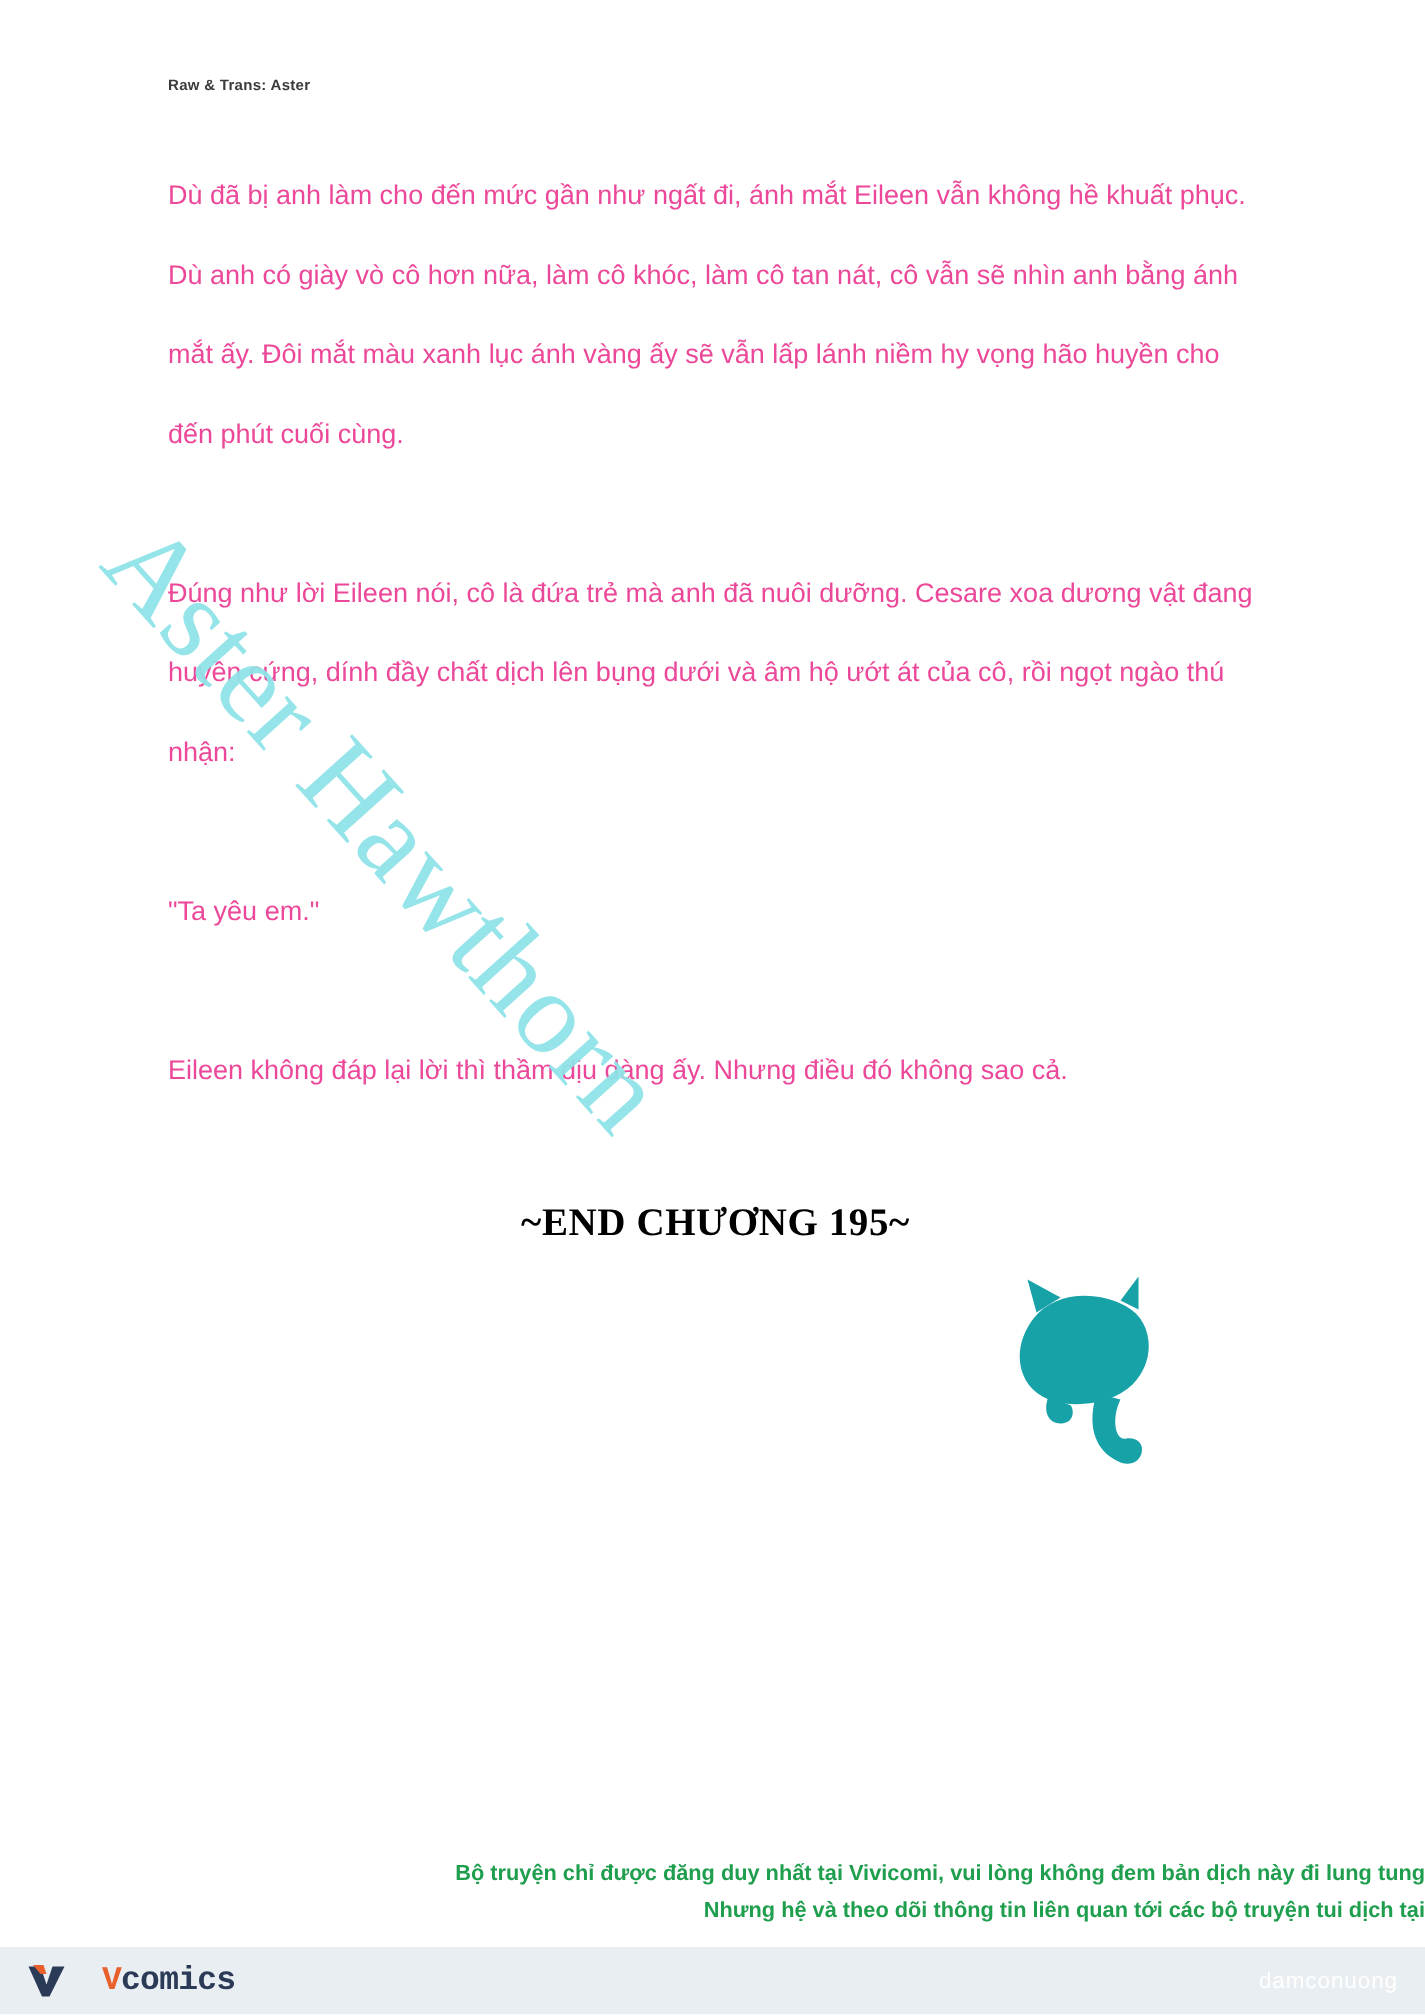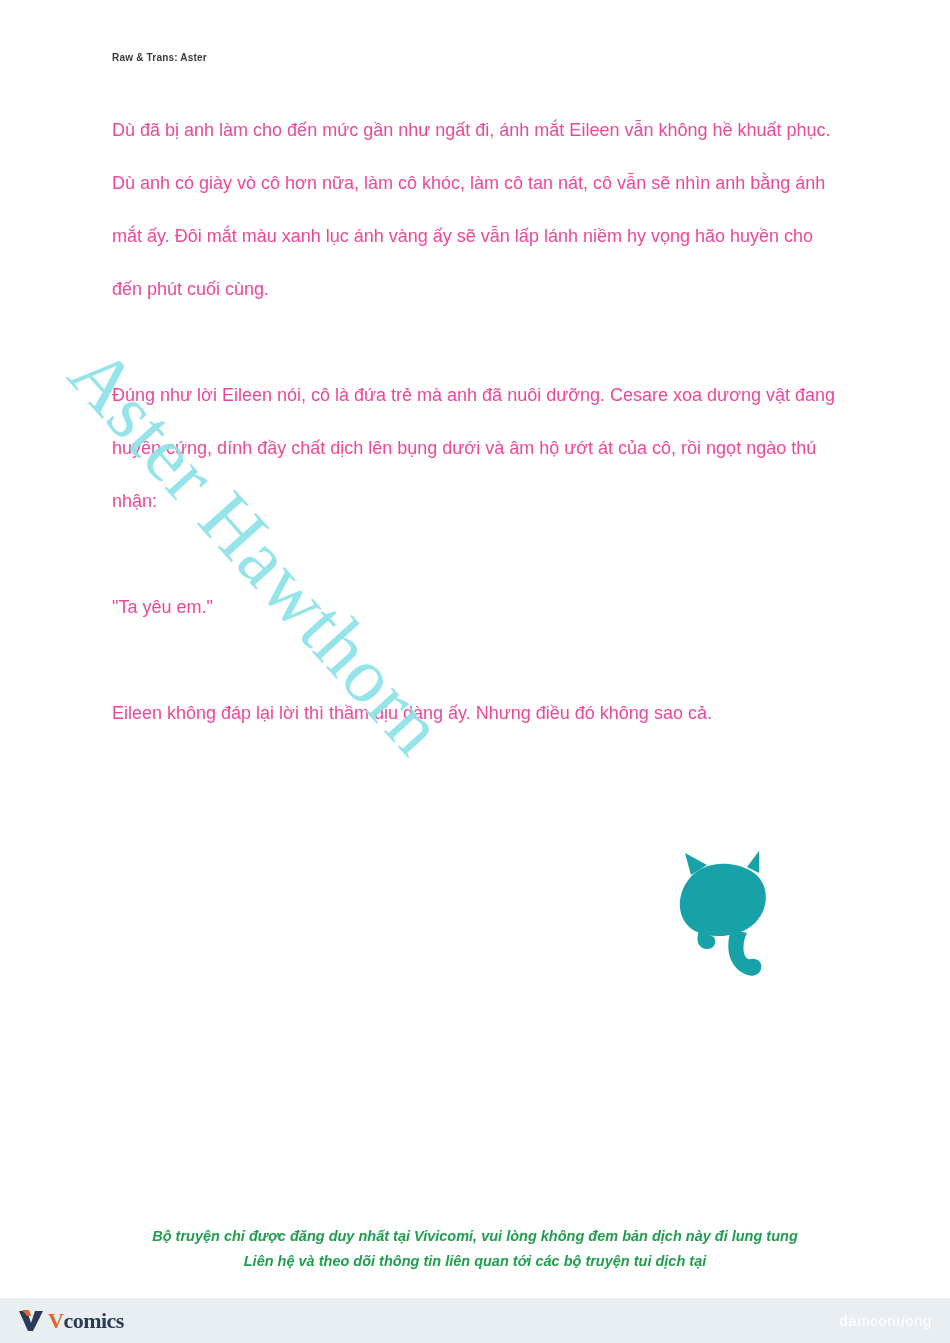--- a/index.html
+++ b/index.html
@@ -85,24 +85,23 @@
     width: 135px;
     height: 135px;
     z-index: 4;
   }
 
   
   .footer-notice {
     position: absolute;
     left: 0;
     right: 0;
-    bottom: 69px;
-    text-align: center;
+    bottom: 56px;
+    text-align: right;
     font-family: "Liberation Sans", sans-serif;
-    font-style: italic;
     font-weight: 700;
     font-size: 14.5px;
     line-height: 25px;
     color: #1f9e4e;
   }
 
   
   .bottom-bar {
     position: absolute;
     left: 0;
@@ -119,44 +118,46 @@
     display: flex;
     align-items: center;
     gap: 4px;
   }
   .brand-mark {
     width: 26px;
     height: 24px;
     position: relative;
   }
   .brand-text {
-    font-family: Liberation Serif, serif;
+    font-family: Liberation Mono, monospace;
     font-size: 22px;
     font-weight: 700;
     color: #2b3a57;
     letter-spacing: -0.5px;
+    margin-left: 20px;
   }
   .brand-text .accent { color: #e8602c; }
   .bottom-right-text {
     font-family: "Liberation Sans", sans-serif;
     font-size: 15px;
     color: #ffffff;
     letter-spacing: 0.6px;
   }
 </style>
 </head>
 <body>
 
 <div class="header-credit">Raw &amp; Trans: Aster</div>
 
 <div class="page-body">
   <p class="para">Dù đã bị anh làm cho đến mức gần như ngất đi, ánh mắt Eileen vẫn không hề khuất phục. Dù anh có giày vò cô hơn nữa, làm cô khóc, làm cô tan nát, cô vẫn sẽ nhìn anh bằng ánh mắt ấy. Đôi mắt màu xanh lục ánh vàng ấy sẽ vẫn lấp lánh niềm hy vọng hão huyền cho đến phút cuối cùng.</p>
   <p class="para spacer-before">Đúng như lời Eileen nói, cô là đứa trẻ mà anh đã nuôi dưỡng. Cesare xoa dương vật đang huyền cứng, dính đầy chất dịch lên bụng dưới và âm hộ ướt át của cô, rồi ngọt ngào thú nhận:</p>
   <p class="para spacer-before">"Ta yêu em."</p>
   <p class="para spacer-before">Eileen không đáp lại lời thì thầm dịu dàng ấy. Nhưng điều đó không sao cả.</p>
+  <div class="end-line">~END CHƯƠNG 195~</div>
 </div>
 
 <div class="watermark">
   <span>Aster Hawthorn</span>
 </div>
 
 <div class="cat-mascot">
   <svg viewBox="0 0 135 135" width="135" height="135" aria-hidden="true">
     <g fill="#17a2a8">
 
@@ -169,21 +170,21 @@
       <path d="M76 84 C70 104 74 120 88 128 C96 133 104 131 106 124
                C108 117 102 113 96 114 C88 116 86 100 92 88 Z"></path>
 
       <path d="M44 86 C40 96 44 104 52 104 C59 104 62 98 59 92 Z"></path>
     </g>
   </svg>
 </div>
 
 <div class="footer-notice">
   <div>Bộ truyện chỉ được đăng duy nhất tại Vivicomi, vui lòng không đem bản dịch này đi lung tung</div>
-  <div>Liên hệ và theo dõi thông tin liên quan tới các bộ truyện tui dịch tại</div>
+  <div>Nhưng hệ và theo dõi thông tin liên quan tới các bộ truyện tui dịch tại</div>
 </div>
 
 <div class="bottom-bar">
   <div class="brand">
     <span class="brand-mark">
       <svg viewBox="0 0 26 24" width="26" height="24" aria-hidden="true">
         <polygon points="1,2 9,2 13,14 17,2 25,2 15,22 10,22" fill="#2b3a57"></polygon>
         <polygon points="4,1 11,1 13,7 9,7" fill="#e8602c"></polygon>
       </svg>
     </span>

